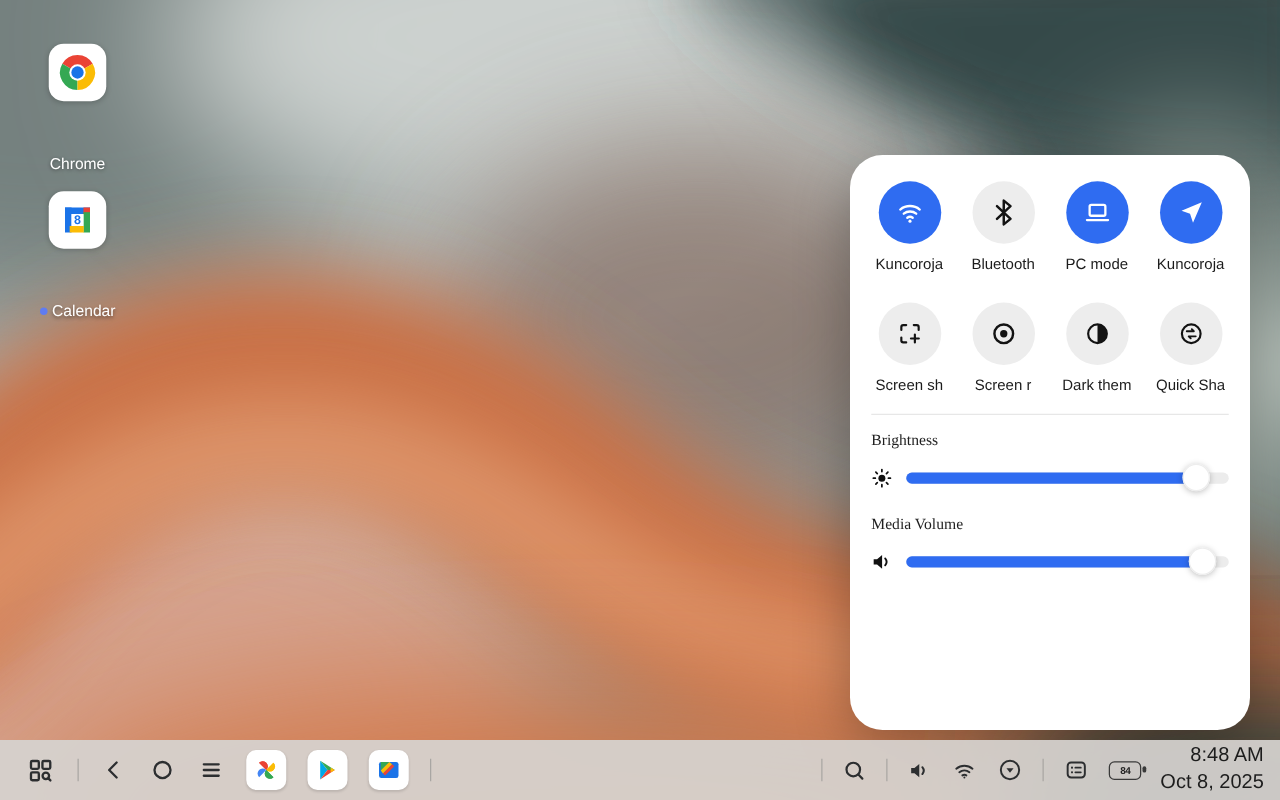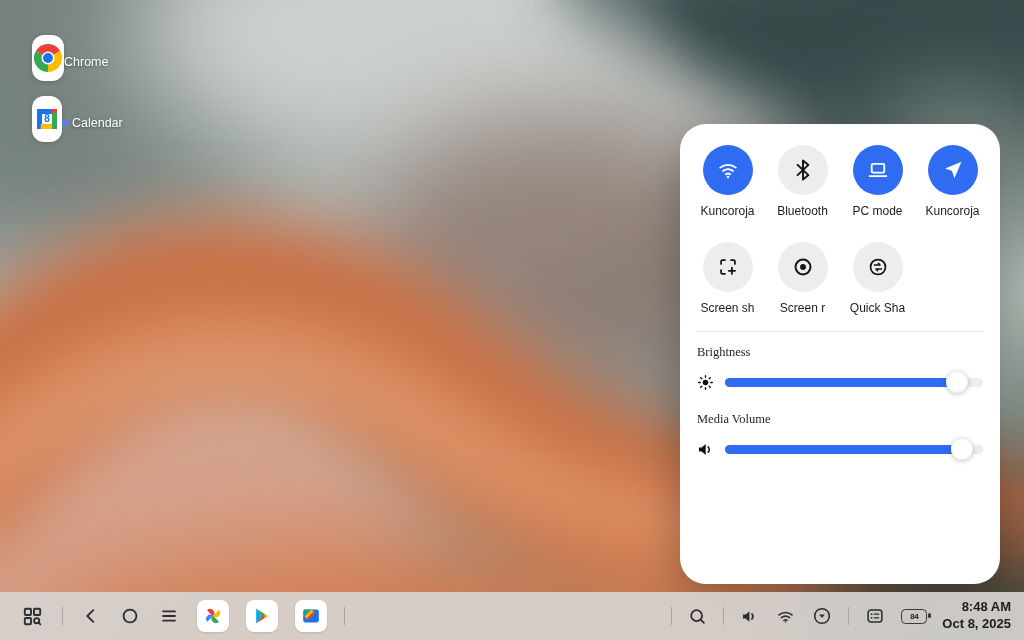--- a/index.html
+++ b/index.html
@@ -3,21 +3,21 @@
 <meta charset="utf-8">
 <style>
   html,body{margin:0;padding:0;background:#000;}
   .stage{position:relative;width:1024px;height:640px;overflow:hidden;
          font-family:"Liberation Sans",sans-serif;-webkit-font-smoothing:antialiased;}
   .stage svg{display:block;}
   
   .wallpaper{position:absolute;inset:0;z-index:0;}
   
   .desk-icons{position:absolute;left:32px;top:35px;z-index:2;display:flex;flex-direction:column;gap:15px;}
-  .desk-icon{display:flex;flex-direction:row;width:60px;cursor:default;}
+  .desk-icon{display:flex;flex-direction:column;align-items:center;width:60px;cursor:default;gap:36px;}
   .app-tile{width:46px;height:46px;background:#fff;border-radius:12px;display:flex;align-items:center;
             justify-content:center;box-shadow:0 1px 4px rgba(0,0,0,.18);}
   .desk-label{margin-top:7px;font-size:12.5px;color:#fff;text-shadow:0 1px 3px rgba(0,0,0,.45);
               display:flex;align-items:center;gap:4px;white-space:nowrap;}
   .badge-dot{width:6px;height:6px;border-radius:50%;background:#5f7cf2;display:inline-block;}
   
   .qs-panel{position:absolute;left:680px;top:124px;width:320px;height:460px;background:#fff;
             border-radius:26px;box-shadow:0 12px 44px rgba(0,0,0,.30);z-index:3;box-sizing:border-box;
             display:flex;flex-direction:column;}
   .qs-grid{display:grid;grid-template-columns:repeat(4,1fr);row-gap:24px;padding:21px 10px 0;}
@@ -41,21 +41,21 @@
   
   .taskbar{position:absolute;left:0;right:0;bottom:0;height:48px;z-index:4;
            background:rgba(214,211,208,.93);display:flex;align-items:center;}
   .tb-left{display:flex;align-items:center;gap:17px;padding-left:20px;}
   .tb-right{margin-left:auto;display:flex;align-items:center;gap:15px;padding-right:13px;}
   .tb-sep{width:1px;height:18px;background:#a9a6a3;}
   .tb-btn{display:flex;align-items:center;justify-content:center;cursor:pointer;}
   .tb-app{width:32px;height:32px;background:#fff;border-radius:8px;display:flex;align-items:center;
           justify-content:center;box-shadow:0 1px 2px rgba(0,0,0,.12);cursor:pointer;}
   .tb-clock{display:flex;flex-direction:column;align-items:flex-end;line-height:1.3;
-            font-size:13px;color:#1d1d1d;cursor:pointer;font-weight:bold;}
+            font-size:16px;color:#1d1d1d;cursor:pointer;}
   .tb-battery{position:relative;width:26px;height:15px;border:1.6px solid #3a3a3a;border-radius:4.5px;
               display:flex;align-items:center;justify-content:center;box-sizing:border-box;cursor:pointer;}
   .tb-battery:after{content:"";position:absolute;right:-4.6px;top:3.2px;width:2.6px;height:5.6px;
                     background:#3a3a3a;border-radius:1.5px;}
   .tb-battery span{font-size:8px;font-weight:bold;color:#222;letter-spacing:-.3px;}
 </style>
 </head>
 <body>
 
 <div class="stage">
@@ -184,20 +184,29 @@
       <div class="qs-tile">
         <div class="qs-circle">
           <svg width="26" height="26" viewBox="0 0 24 24" fill="none">
             <circle class="strokedark" cx="12" cy="12" r="6.9" stroke-width="1.8"></circle>
             <circle class="filldark" cx="12" cy="12" r="2.7"></circle>
           </svg>
         </div>
         <div class="qs-label">Screen r</div>
       </div>
 
+      <div class="qs-tile">
+        <div class="qs-circle">
+          <svg width="26" height="26" viewBox="0 0 24 24" fill="none">
+            <circle class="strokedark" cx="12" cy="12" r="6.9" stroke-width="1.6"></circle>
+            <path class="filldark" d="M12 5.1 a6.9 6.9 0 0 1 0 13.8 Z"></path>
+          </svg>
+        </div>
+        <div class="qs-label">Dark them</div>
+      </div>
 
 
       <div class="qs-tile">
         <div class="qs-circle">
           <svg width="26" height="26" viewBox="0 0 24 24" fill="none">
             <circle class="strokedark" cx="12" cy="12" r="6.9" stroke-width="1.6"></circle>
             <path class="strokedark" d="M8.7 10.1h5.2l-1.5-1.5M15.3 13.9h-5.2l1.5 1.5" stroke-width="1.4" stroke-linecap="round" stroke-linejoin="round"></path>
           </svg>
         </div>
         <div class="qs-label">Quick Sha</div>

